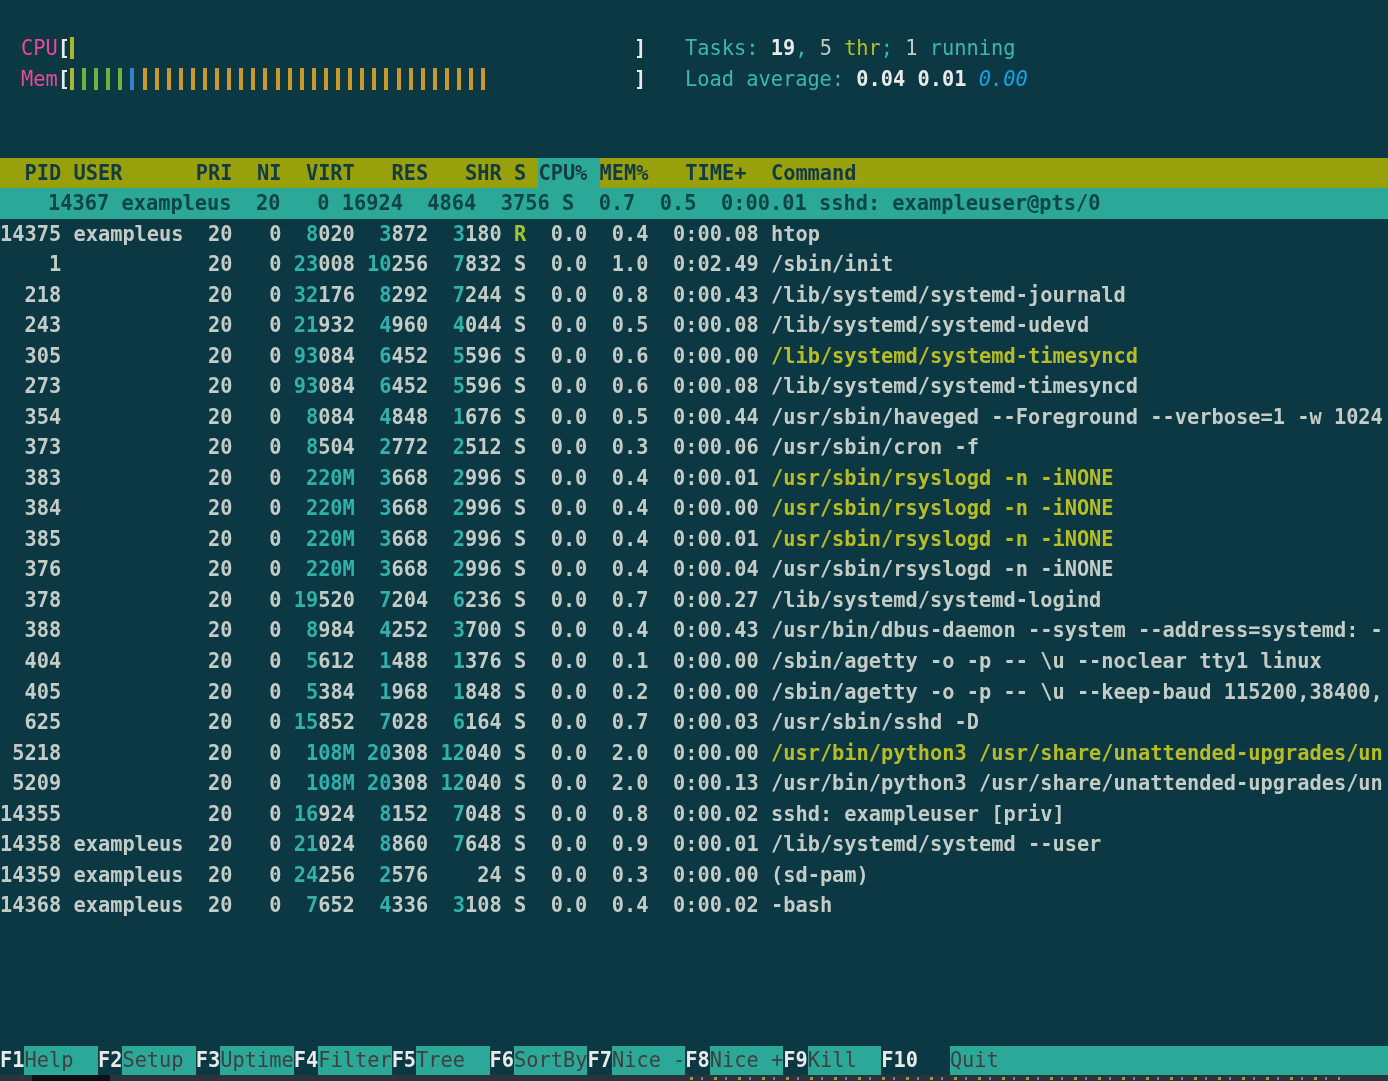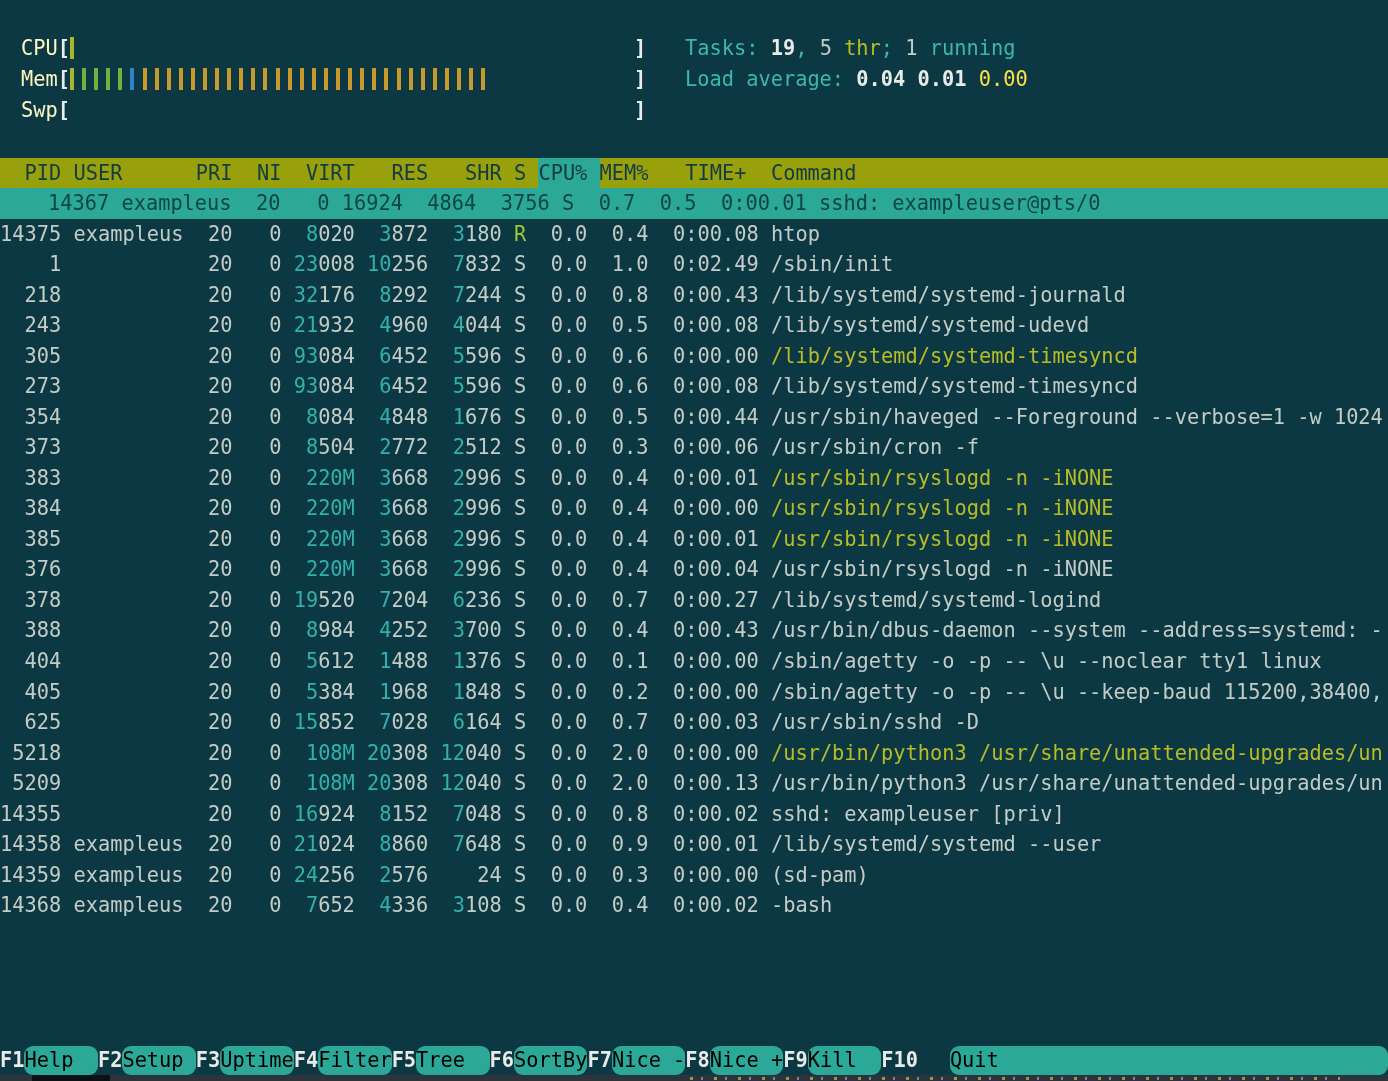--- a/index.html
+++ b/index.html
@@ -4,73 +4,72 @@
 <style>
   html,body{margin:0;padding:0;background:#06222b;}
   #screen{
     position:relative;width:1388px;height:1081px;overflow:hidden;
     background:#0c3844;
     font-family:"DejaVu Sans Mono","Liberation Mono",monospace;
     font-size:20.33px;
   }
   
   .meter-line{position:absolute;left:21px;height:31px;line-height:31px;white-space:pre;}
-  .m-label{color:#fef9c3;}
+  .m-label{color:#ec4899;}
   .m-bracket{color:#e8ebe8;font-weight:bold;}
   .barbox{display:inline-block;width:564px;height:31px;vertical-align:top;overflow:hidden;}
   .bar{display:inline-block;width:4px;height:22px;margin:4px 8.1px 0 0;vertical-align:top;}
   .bar.olive{background:#a8b52f;}
   .bar.green{background:#6eb43c;}
   .bar.blue{background:#3282c8;}
   .bar.orange{background:#c89a2b;}
   
   .sum-line{position:absolute;left:685px;height:31px;line-height:31px;white-space:pre;}
   .t-label{color:#3bb8ab;}
   .t-bold{color:#e8ebe8;font-weight:bold;}
   .t-gray{color:#c4ccc6;}
   .t-yellow{color:#b8bd25;}
-  .t-dim{color:#fde047;}
+  .t-dim{color:#0ea5e9;font-style:italic;}
   
   .table{position:absolute;left:0;top:157.5px;width:1388px;}
-  .row{height:30.54px;line-height:30.54px;white-space:pre;color:#c4ccc6;overflow:hidden;width:1388px;}
+  .row{height:30.54px;line-height:30.54px;white-space:pre;color:#c4ccc6;overflow:hidden;width:1388px;font-weight:bold;}
   .cell{display:inline-block;vertical-align:top;white-space:pre;overflow:hidden;}
   .num{text-align:right;}
   .w5{width:5ch;} .w9{width:9ch;} .w3{width:3ch;} .w4{width:4ch;}
   .w1{width:1ch;} .w8t{width:8ch;} .gap{width:1ch;}
   .cmd{text-align:left;}
   .hi{color:#2fb2aa;}
   .yellow{color:#b8bd25;}
   .green{color:#9fc731;}
   .header{background:#98a00c;color:#123c42;}
   .header .cell{color:#123c42;}
   .header .sorthl{background:#2ca899;}
   .header .timehdr{padding-right:1ch;width:7ch;}
   .row.selected{background:#2ca899;color:#0e4545;padding-left:48px;}
   .row.selected .hi,.row.selected .yellow,.row.selected .green{color:#0e4545;}
   
   .fnbar{position:absolute;left:0;top:1046px;width:1388px;height:29px;line-height:29px;display:flex;}
   .fnitem{display:flex;}
   .fnkey{color:#e8ebe8;white-space:pre;font-weight:bold;}
-  .fnlabel{background:#2ca899;color:#000000;width:6ch;white-space:pre;overflow:hidden;border-radius:9px;}
+  .fnlabel{background:#2ca899;color:#404040;width:6ch;white-space:pre;overflow:hidden;}
   .fnitem:last-child{flex:1;gap:32px;}
   .fnitem:last-child .fnlabel{flex:1;width:auto;}
   
   .bstrip{position:absolute;left:0;top:1075px;width:1388px;height:6px;background:#2a343a;overflow:hidden;}
   .bstrip .blackbox{position:absolute;left:32px;top:0;width:78px;height:6px;background:#0a1216;}
   .bstrip .glyphtops{position:absolute;left:690px;top:2px;width:650px;height:3px;
     background:repeating-linear-gradient(90deg,rgba(197,199,85,.7) 0 3px,transparent 3px 11px,rgba(210,214,205,.5) 11px 13px,transparent 13px 24px);}
 </style>
 </head>
 <body>
 
 <div id="screen">
 
   <div class="meter-line" style="top:33px"><span class="m-label">CPU</span><span class="m-bracket">[</span><span class="barbox"><span class="bar olive"></span></span><span class="m-bracket">]</span></div>
   <div class="meter-line" style="top:64px"><span class="m-label">Mem</span><span class="m-bracket">[</span><span class="barbox"><span class="bar olive"></span><span class="bar green"></span><span class="bar green"></span><span class="bar green"></span><span class="bar green"></span><span class="bar blue"></span><span class="bar orange"></span><span class="bar orange"></span><span class="bar orange"></span><span class="bar orange"></span><span class="bar orange"></span><span class="bar orange"></span><span class="bar orange"></span><span class="bar orange"></span><span class="bar orange"></span><span class="bar orange"></span><span class="bar orange"></span><span class="bar orange"></span><span class="bar orange"></span><span class="bar orange"></span><span class="bar orange"></span><span class="bar orange"></span><span class="bar orange"></span><span class="bar orange"></span><span class="bar orange"></span><span class="bar orange"></span><span class="bar orange"></span><span class="bar orange"></span><span class="bar orange"></span><span class="bar orange"></span><span class="bar orange"></span><span class="bar orange"></span><span class="bar orange"></span><span class="bar orange"></span><span class="bar orange"></span></span><span class="m-bracket">]</span></div>
-  <div class="meter-line" style="top:95px"><span class="m-label">Swp</span><span class="m-bracket">[</span><span class="barbox"></span><span class="m-bracket">]</span></div>
 
   <div class="sum-line" style="top:33px"><span class="t-label">Tasks: </span><span class="t-bold">19</span><span class="t-label">, </span><span class="t-gray">5</span><span class="t-yellow"> thr</span><span class="t-label">; </span><span class="t-gray">1</span><span class="t-label"> running</span></div>
   <div class="sum-line" style="top:64px"><span class="t-label">Load average: </span><span class="t-bold">0.04 </span><span class="t-bold">0.01 </span><span class="t-dim">0.00</span></div>
 
   <div class="table">
     <div class="row header"><span class="cell w5 num">PID</span><span class="cell gap"> </span><span class="cell w9">USER</span><span class="cell gap"> </span><span class="cell w3 num">PRI</span><span class="cell gap"> </span><span class="cell w3 num">NI</span><span class="cell gap"> </span><span class="cell w5 num">VIRT</span><span class="cell gap"> </span><span class="cell w5 num">RES</span><span class="cell gap"> </span><span class="cell w5 num">SHR</span><span class="cell gap"> </span><span class="cell w1">S</span><span class="cell gap"> </span><span class="cell w4 num sorthl">CPU%</span><span class="cell gap sorthl"> </span><span class="cell w4 num">MEM%</span><span class="cell gap"> </span><span class="cell w8t num timehdr">TIME+</span><span class="cell gap"> </span><span class="cell cmd">Command</span></div>
     <div>
         <div class="row selected"><span class="cell w5 num">14367</span><span class="cell gap"> </span><span class="cell w9">exampleus</span><span class="cell gap"> </span><span class="cell w3 num">20</span><span class="cell gap"> </span><span class="cell w3 num">0</span><span class="cell gap"> </span><span class="cell w5 num"><span class="hi">16</span><span>924</span></span><span class="cell gap"> </span><span class="cell w5 num"><span class="hi">4</span><span>864</span></span><span class="cell gap"> </span><span class="cell w5 num"><span class="hi">3</span><span>756</span></span><span class="cell gap"> </span><span class="cell w1">S</span><span class="cell gap"> </span><span class="cell w4 num">0.7</span><span class="cell gap"> </span><span class="cell w4 num">0.5</span><span class="cell gap"> </span><span class="cell w8t num">0:00.01</span><span class="cell gap"> </span><span class="cell cmd">sshd: exampleuser@pts/0</span></div>
         <div class="row"><span class="cell w5 num">14375</span><span class="cell gap"> </span><span class="cell w9">exampleus</span><span class="cell gap"> </span><span class="cell w3 num">20</span><span class="cell gap"> </span><span class="cell w3 num">0</span><span class="cell gap"> </span><span class="cell w5 num"><span class="hi">8</span><span>020</span></span><span class="cell gap"> </span><span class="cell w5 num"><span class="hi">3</span><span>872</span></span><span class="cell gap"> </span><span class="cell w5 num"><span class="hi">3</span><span>180</span></span><span class="cell gap"> </span><span class="cell w1 green">R</span><span class="cell gap"> </span><span class="cell w4 num">0.0</span><span class="cell gap"> </span><span class="cell w4 num">0.4</span><span class="cell gap"> </span><span class="cell w8t num">0:00.08</span><span class="cell gap"> </span><span class="cell cmd">htop</span></div>
         <div class="row"><span class="cell w5 num">1</span><span class="cell gap"> </span><span class="cell w9"></span><span class="cell gap"> </span><span class="cell w3 num">20</span><span class="cell gap"> </span><span class="cell w3 num">0</span><span class="cell gap"> </span><span class="cell w5 num"><span class="hi">23</span><span>008</span></span><span class="cell gap"> </span><span class="cell w5 num"><span class="hi">10</span><span>256</span></span><span class="cell gap"> </span><span class="cell w5 num"><span class="hi">7</span><span>832</span></span><span class="cell gap"> </span><span class="cell w1">S</span><span class="cell gap"> </span><span class="cell w4 num">0.0</span><span class="cell gap"> </span><span class="cell w4 num">1.0</span><span class="cell gap"> </span><span class="cell w8t num">0:02.49</span><span class="cell gap"> </span><span class="cell cmd">/sbin/init</span></div>

